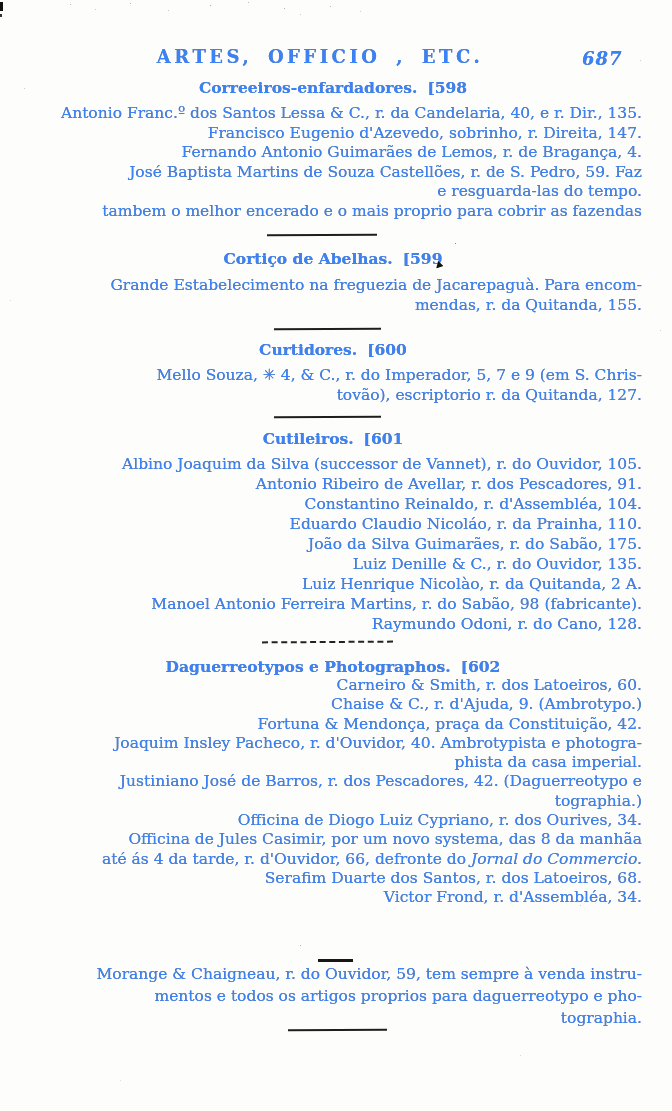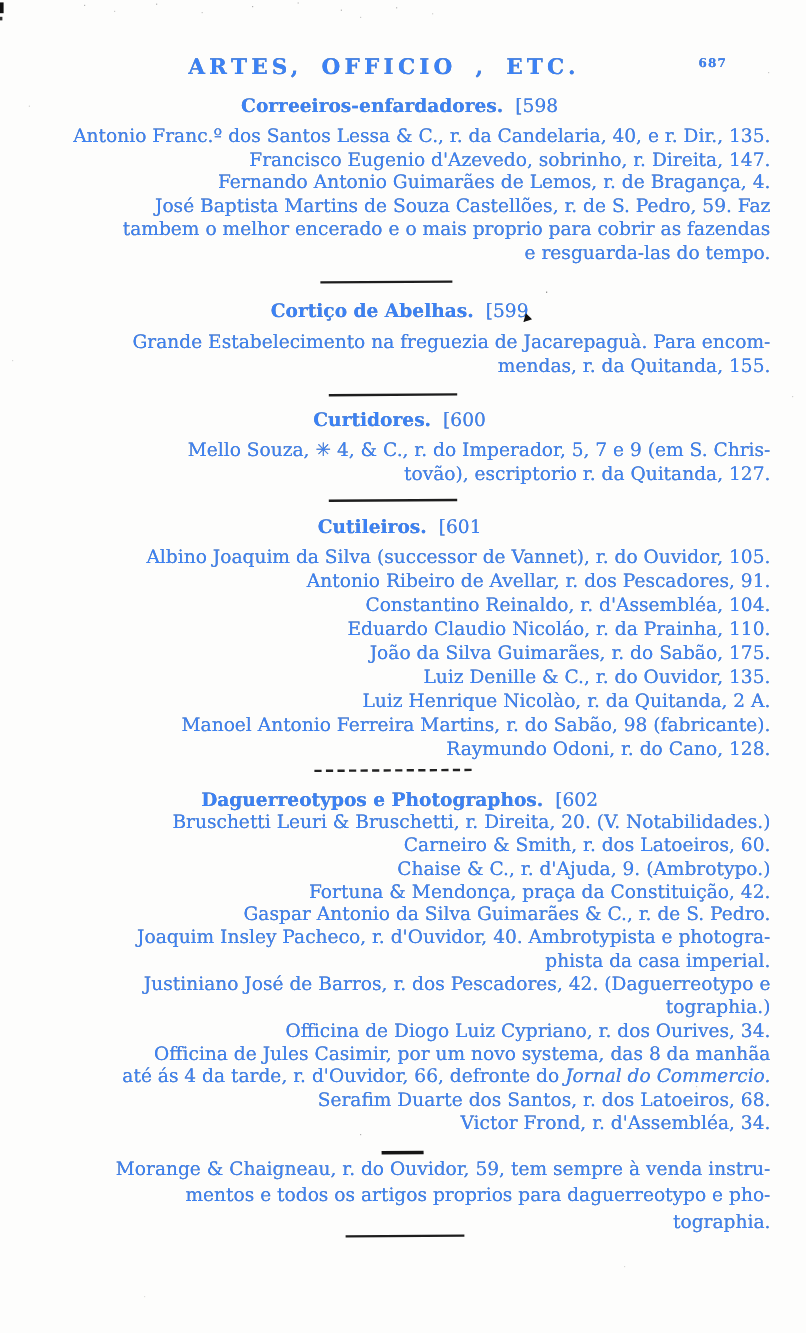--- a/index.html
+++ b/index.html
@@ -14,27 +14,27 @@
     text-shadow:0 0 .4px rgba(20,20,20,.55);
     padding-left:48px;
   }
   .hdr-title{
     position:absolute;top:46px;left:0;width:640px;text-align:center;
     font-size:18px;font-weight:bold;letter-spacing:3.5px;word-spacing:6px;
     white-space:nowrap;
   }
   .pagenum{
     position:absolute;top:48px;left:582px;
-    font-size:10px;font-weight:bold;letter-spacing:1px;
+    font-size:18px;font-weight:bold;letter-spacing:1px;font-style:italic;
   }
   .sec-head{
     position:absolute;left:8px;width:650px;text-align:center;
     font-size:15.5px;font-weight:bold;white-space:nowrap;
   }
-  .sec-head .ref{font-weight:normal;margin-left:10px;}
+  .sec-head .ref{font-weight:bold;margin-left:10px;}
   .sec-body{
     position:absolute;left:42px;width:600px;
     font-size:15.5px;white-space:nowrap;text-align:right;
   }
   .ln{white-space:nowrap;}
   .cont{padding-left:36px;}
   .it{font-style:italic;}
   .divider{
     position:absolute;height:0;border-top:2px solid #1e1e1e;
     transform:rotate(-.35deg);
@@ -81,22 +81,22 @@
   <div class="pagenum">687</div>
 
   <div class="sec-head" style="top:78px">
     <span>Correeiros-enfardadores.</span><span class="ref">[598</span>
   </div>
   <div class="sec-body lh195" style="top:104px">
     <div class="ln">Antonio Franc.º dos Santos Lessa &amp; C., r. da Candelaria, 40, e r. Dir., 135.</div>
     <div class="ln">Francisco Eugenio d'Azevedo, sobrinho, r. Direita, 147.</div>
     <div class="ln">Fernando Antonio Guimarães de Lemos, r. de Bragança, 4.</div>
     <div class="ln">José Baptista Martins de Souza Castellões, r. de S. Pedro, 59. Faz</div>
+    <div class="ln cont">e resguarda-las do tempo.</div>
     <div class="ln cont">tambem o melhor encerado e o mais proprio para cobrir as fazendas</div>
-    <div class="ln cont">e resguarda-las do tempo.</div>
   </div>
   <div class="divider" style="top:234px;left:267px;width:110px"></div>
 
   <div class="sec-head" style="top:249px">
     <span>Cortiço de Abelhas.</span><span class="ref">[599</span>
   </div>
   <div class="tri-mark"></div>
   <div class="sec-body lh195" style="top:276px">
     <div class="ln">Grande Estabelecimento na freguezia de Jacarepaguà. Para encom-</div>
     <div class="ln cont">mendas, r. da Quitanda, 155.</div>
@@ -125,25 +125,23 @@
     <div class="ln">Luiz Henrique Nicolào, r. da Quitanda, 2 A.</div>
     <div class="ln">Manoel Antonio Ferreira Martins, r. do Sabão, 98 (fabricante).</div>
     <div class="ln">Raymundo Odoni, r. do Cano, 128.</div>
   </div>
   <div class="divider worn" style="top:641px;left:262px;width:131px"></div>
 
   <div class="sec-head" style="top:657px">
     <span>Daguerreotypos e Photographos.</span><span class="ref">[602</span>
   </div>
   <div class="sec-body lh193" style="top:676px">
-    <div class="ln">Bruschetti Leuri &amp; Bruschetti, r. Direita, 20. (V. Notabilidades.)</div>
     <div class="ln">Carneiro &amp; Smith, r. dos Latoeiros, 60.</div>
     <div class="ln">Chaise &amp; C., r. d'Ajuda, 9. (Ambrotypo.)</div>
     <div class="ln">Fortuna &amp; Mendonça, praça da Constituição, 42.</div>
-    <div class="ln">Gaspar Antonio da Silva Guimarães &amp; C., r. de S. Pedro.</div>
     <div class="ln">Joaquim Insley Pacheco, r. d'Ouvidor, 40. Ambrotypista e photogra-</div>
     <div class="ln cont">phista da casa imperial.</div>
     <div class="ln">Justiniano José de Barros, r. dos Pescadores, 42. (Daguerreotypo e</div>
     <div class="ln cont">tographia.)</div>
     <div class="ln">Officina de Diogo Luiz Cypriano, r. dos Ourives, 34.</div>
     <div class="ln">Officina de Jules Casimir, por um novo systema, das 8 da manhãa</div>
     <div class="ln cont">
       <span>até ás 4 da tarde, r. d'Ouvidor, 66, defronte do </span><span class="it">Jornal do Commercio.</span>
     </div>
     <div class="ln">Serafim Duarte dos Santos, r. dos Latoeiros, 68.</div>

